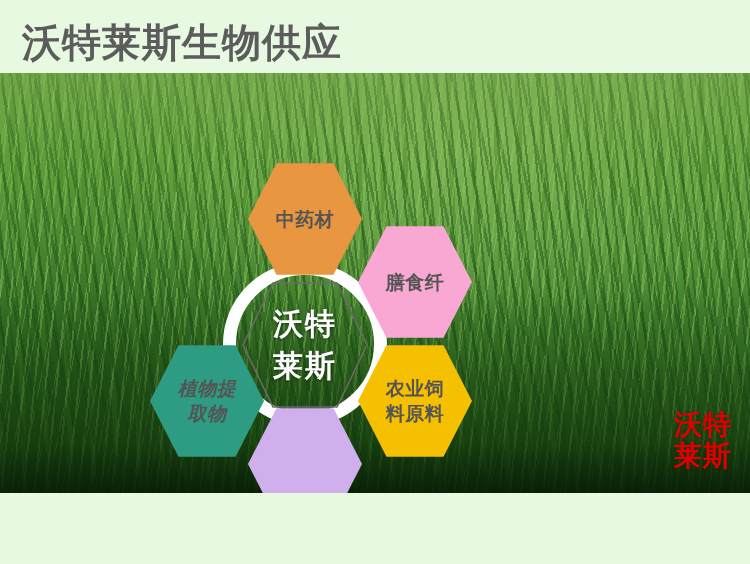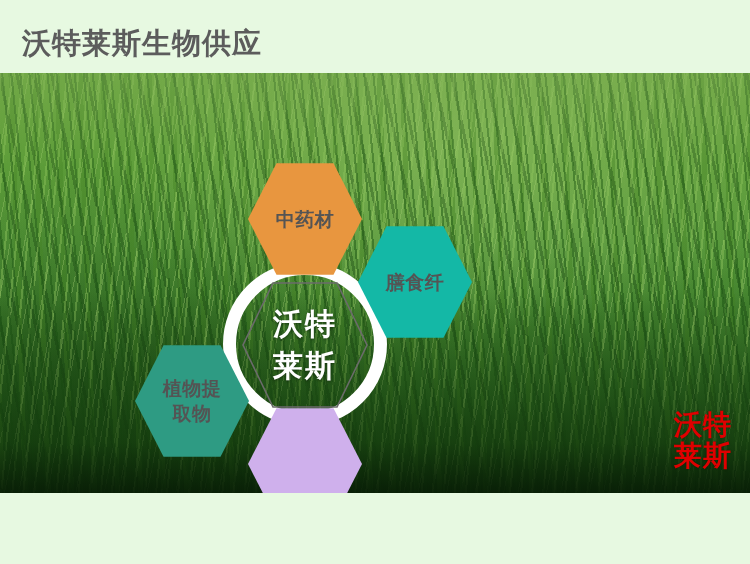--- a/index.html
+++ b/index.html
@@ -24,21 +24,21 @@
     position: absolute;
     left: 0; top: 0;
     width: 750px;
     height: 73px;
     background: #e7f9e1;
   }
   #page-title {
     position: absolute;
     left: 22px;
     top: 25px;
-    font-size: 29px;
+    font-size: 39px;
     font-weight: bold;
     color: #5c5c5c;
     letter-spacing: 1px;
     line-height: 36px;
     white-space: nowrap;
   }
 
   
   #hero {
     position: absolute;
@@ -113,21 +113,21 @@
     text-align: center;
     width: 74px;
     letter-spacing: 0.5px;
   }
 
   
   #hex-top        { left: 118px; top: 0px;   }
   #hex-topright   { left: 228px; top: 63px;  }
   #hex-bottomright{ left: 228px; top: 182px; }
   #hex-bottom     { left: 118px; top: 245px; }
-  #hex-bottomleft { left: 5px;   top: 182px; }
+  #hex-bottomleft { left: 20px;   top: 182px; font-style: italic; }
   #hex-topleft    { left: 8px;   top: 63px;  }
 
   
   #center-ring {
     position: absolute;
     left: 93px;
     top: 101px;
     width: 164px;
     height: 164px;
     border-radius: 50%;
@@ -203,27 +203,35 @@
 
       <div class="hexwrap" id="hex-top">
         <div class="hex" style="background:#e8963f">
           <div class="hex-label">
             <div>中药材</div>
           </div>
         </div>
       </div>
 
       <div class="hexwrap" id="hex-topright">
-        <div class="hex" style="background:#14b8a6">
+        <div class="hex" style="background:#f9a8d4">
           <div class="hex-label">
             <div>膳食纤</div>
           </div>
         </div>
       </div>
 
+      <div class="hexwrap" id="hex-bottomright">
+        <div class="hex" style="background:#f5c000">
+          <div class="hex-label">
+            <div>农业饲</div>
+            <div>料原料</div>
+          </div>
+        </div>
+      </div>
 
       <div class="hexwrap" id="hex-bottom">
         <div class="hex" style="background:#cfb0ec">
           <div class="hex-label">
           </div>
         </div>
       </div>
 
       <div class="hexwrap" id="hex-bottomleft">
         <div class="hex" style="background:#2e9b83">

